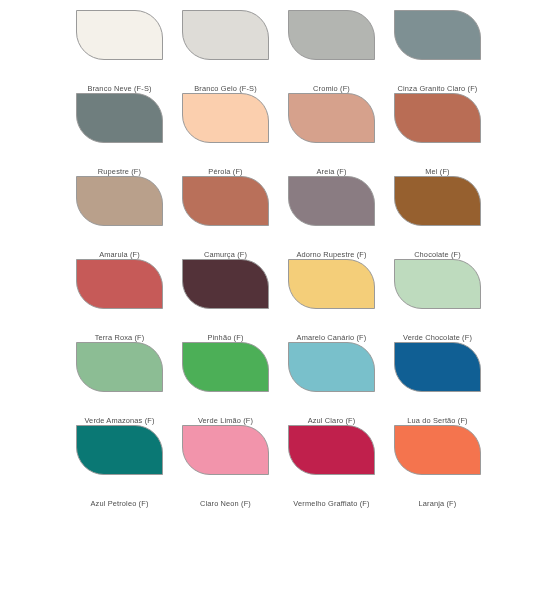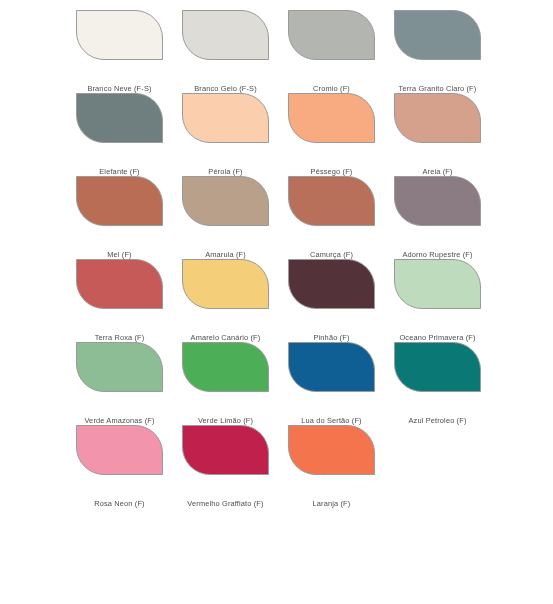--- a/index.html
+++ b/index.html
@@ -72,33 +72,29 @@
       <div class="swatch-cell">
         <div class="swatch-chip" style="background: rgb(222, 220, 215);"></div>
         <div class="swatch-label">Branco Gelo (F-S)</div>
       </div>
       <div class="swatch-cell">
         <div class="swatch-chip" style="background: rgb(179, 181, 177);"></div>
         <div class="swatch-label">Cromio (F)</div>
       </div>
       <div class="swatch-cell">
         <div class="swatch-chip" style="background: rgb(126, 144, 147);"></div>
-        <div class="swatch-label">Terra Granito Claro (F)</div>
+        <div class="swatch-label">Cinza Granito Claro (F)</div>
       </div>
       <div class="swatch-cell">
         <div class="swatch-chip" style="background: rgb(111, 126, 126);"></div>
-        <div class="swatch-label">Elefante (F)</div>
+        <div class="swatch-label">Rupestre (F)</div>
       </div>
       <div class="swatch-cell">
         <div class="swatch-chip" style="background: rgb(251, 207, 174);"></div>
         <div class="swatch-label">Pérola (F)</div>
-      </div>
-      <div class="swatch-cell">
-        <div class="swatch-chip" style="background: rgb(248, 171, 128);"></div>
-        <div class="swatch-label">Pêssego (F)</div>
       </div>
       <div class="swatch-cell">
         <div class="swatch-chip" style="background: rgb(214, 161, 140);"></div>
         <div class="swatch-label">Areia (F)</div>
       </div>
       <div class="swatch-cell">
         <div class="swatch-chip" style="background: rgb(185, 109, 85);"></div>
         <div class="swatch-label">Mel (F)</div>
       </div>
       <div class="swatch-cell">
@@ -107,54 +103,62 @@
       </div>
       <div class="swatch-cell">
         <div class="swatch-chip" style="background: rgb(185, 112, 90);"></div>
         <div class="swatch-label">Camurça (F)</div>
       </div>
       <div class="swatch-cell">
         <div class="swatch-chip" style="background: rgb(138, 124, 130);"></div>
         <div class="swatch-label">Adorno Rupestre (F)</div>
       </div>
       <div class="swatch-cell">
+        <div class="swatch-chip" style="background: rgb(150, 96, 47);"></div>
+        <div class="swatch-label">Chocolate (F)</div>
+      </div>
+      <div class="swatch-cell">
         <div class="swatch-chip" style="background: rgb(198, 90, 88);"></div>
         <div class="swatch-label">Terra Roxa (F)</div>
+      </div>
+      <div class="swatch-cell">
+        <div class="swatch-chip" style="background: rgb(83, 50, 57);"></div>
+        <div class="swatch-label">Pinhão (F)</div>
       </div>
       <div class="swatch-cell">
         <div class="swatch-chip" style="background: rgb(244, 206, 121);"></div>
         <div class="swatch-label">Amarelo Canário (F)</div>
       </div>
       <div class="swatch-cell">
-        <div class="swatch-chip" style="background: rgb(83, 50, 57);"></div>
-        <div class="swatch-label">Pinhão (F)</div>
-      </div>
-      <div class="swatch-cell">
         <div class="swatch-chip" style="background: rgb(190, 219, 190);"></div>
-        <div class="swatch-label">Oceano Primavera (F)</div>
+        <div class="swatch-label">Verde Chocolate (F)</div>
       </div>
       <div class="swatch-cell">
         <div class="swatch-chip" style="background: rgb(140, 189, 148);"></div>
         <div class="swatch-label">Verde Amazonas (F)</div>
       </div>
       <div class="swatch-cell">
         <div class="swatch-chip" style="background: rgb(76, 175, 87);"></div>
         <div class="swatch-label">Verde Limão (F)</div>
+      </div>
+      <div class="swatch-cell">
+        <div class="swatch-chip" style="background: rgb(121, 192, 203);"></div>
+        <div class="swatch-label">Azul Claro (F)</div>
       </div>
       <div class="swatch-cell">
         <div class="swatch-chip" style="background: rgb(16, 95, 148);"></div>
         <div class="swatch-label">Lua do Sertão (F)</div>
       </div>
       <div class="swatch-cell">
         <div class="swatch-chip" style="background: rgb(10, 120, 116);"></div>
         <div class="swatch-label">Azul Petroleo (F)</div>
       </div>
       <div class="swatch-cell">
         <div class="swatch-chip" style="background: rgb(242, 148, 171);"></div>
-        <div class="swatch-label">Rosa Neon (F)</div>
+        <div class="swatch-label">Claro Neon (F)</div>
       </div>
       <div class="swatch-cell">
         <div class="swatch-chip" style="background: rgb(192, 32, 76);"></div>
         <div class="swatch-label">Vermelho Graffiato (F)</div>
       </div>
       <div class="swatch-cell">
         <div class="swatch-chip" style="background: rgb(244, 116, 78);"></div>
         <div class="swatch-label">Laranja (F)</div>
       </div>
     </div>

